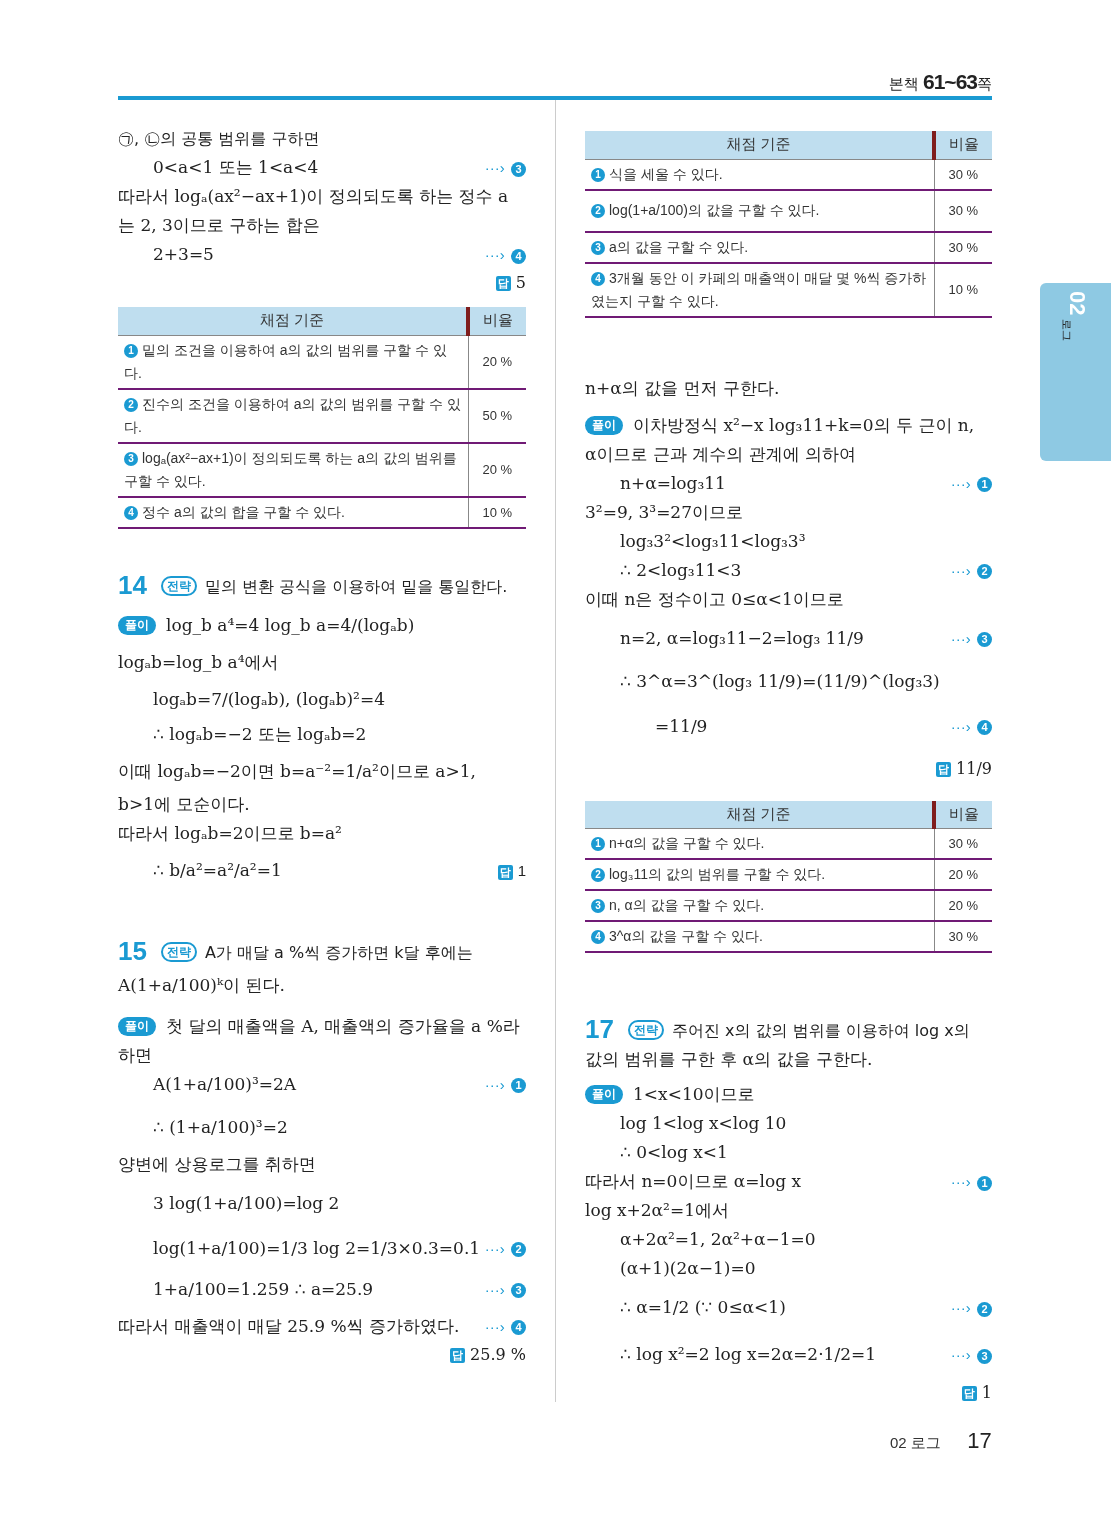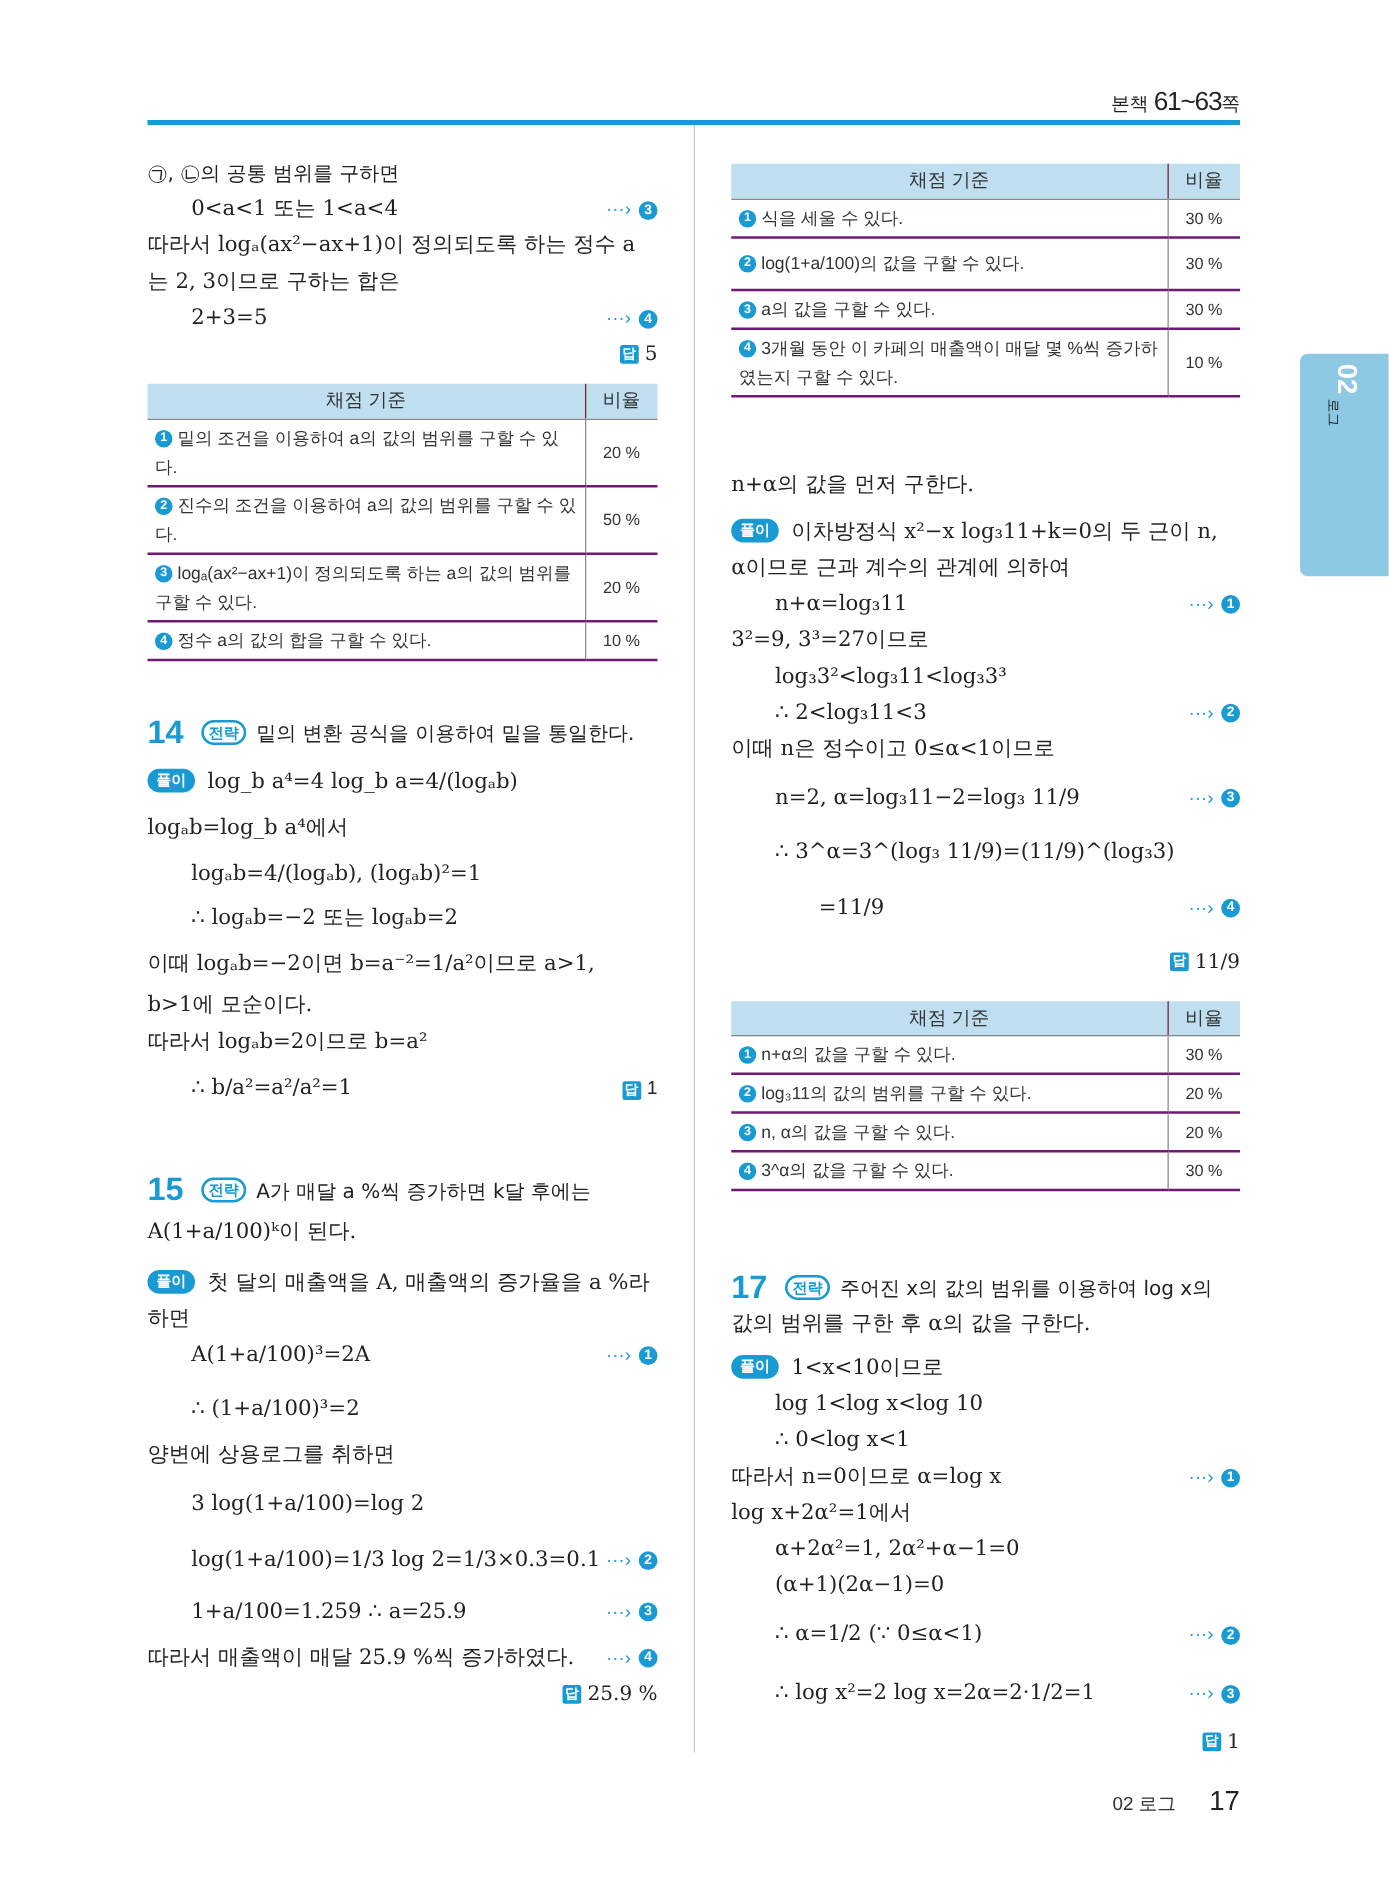--- a/index.html
+++ b/index.html
@@ -1,33 +1,33 @@
 <!DOCTYPE html>
 <html><head>
 <meta charset="utf-8">
 <style>
   * { box-sizing: border-box; margin: 0; padding: 0; }
   body { width: 1111px; height: 1518px; background: #fff; position: relative; font-family: "DejaVu Serif", "Liberation Serif", serif; color: #222; overflow: hidden; }
   .header { position: absolute; top: 68px; left: 118px; width: 874px; height: 32px; border-bottom: 4px solid #1a9ad2; }
   .header .ref { position: absolute; right: 0; top: 2px; font-family: "Liberation Sans", sans-serif; font-size: 15px; color: #222; }
-  .header .ref b { font-size: 21px; font-weight: normal; letter-spacing: -1px; text-align: center; }
+  .header .ref b { font-size: 21px; font-weight: bold; letter-spacing: -1px; text-align: center; }
   .divider { position: absolute; left: 555px; top: 100px; width: 1px; height: 1302px; background: #ccc; }
   .col { position: absolute; top: 124px; }
   .col.left { left: 118px; width: 408px; }
   .col.right { left: 585px; width: 407px; }
   .line { font-size: 17px; line-height: 29px; position: relative; white-space: nowrap; }
   .indent { padding-left: 35px; }
   .indent2 { padding-left: 70px; }
   .marker { position: absolute; right: 0; top: 0; font-size: 15px; color: #1a9ad2; font-family: "Liberation Sans", sans-serif; }
   .marker .num { display: inline-block; width: 15px; height: 15px; line-height: 15px; border-radius: 50%; background: #1a9ad2; color: #fff; font-size: 11px; text-align: center; font-weight: bold; vertical-align: middle; margin-left: 2px; }
   .answer { text-align: right; font-size: 16px; line-height: 28px; }
   .answer .tag { display: inline-block; background: #1a9ad2; color: #fff; font-family: "Liberation Sans", sans-serif; font-size: 11px; width: 15px; height: 15px; line-height: 15px; text-align: center; border-radius: 2px; vertical-align: middle; margin-right: 5px; font-weight: bold; }
   table.score { border-collapse: collapse; width: 100%; font-family: "Liberation Sans", sans-serif; font-size: 14px; color: #333; }
   table.score th { background: #bfdeef; font-weight: normal; height: 28px; border-bottom: 1px solid #888; font-size: 15px; }
-  table.score th.ratio { width: 58px; border-left: 1px solid #7f1d1d; }
+  table.score th.ratio { width: 58px; border-left: 4px solid #7f1d1d; }
   table.score td { border-bottom: 2px solid #701a75; padding: 3px 6px; line-height: 23px; }
   table.score td.r { border-left: 1px solid #888; text-align: center; width: 58px; font-size: 13px; }
   .cnum { display: inline-block; width: 14px; height: 14px; line-height: 14px; border-radius: 50%; background: #1a9ad2; color: #fff; font-size: 10px; text-align: center; font-weight: bold; margin-right: 4px; vertical-align: middle; }
   .qhead { font-size: 17px; line-height: 29px; position: relative; }
   .qnum { font-family: "Liberation Sans", sans-serif; font-weight: bold; font-size: 26px; color: #1a9ad2; margin-right: 14px; vertical-align: -2px; }
   .strat { display: inline-block; border: 2px solid #1a9ad2; color: #1a9ad2; border-radius: 11px; font-family: "Liberation Sans", sans-serif; font-size: 12px; font-weight: bold; padding: 0 4px; line-height: 16px; margin-right: 8px; vertical-align: 2px; }
   .sol { display: inline-block; background: #1a9ad2; color: #fff; border-radius: 10px; font-family: "Liberation Sans", sans-serif; font-size: 12px; font-weight: bold; padding: 0 7px; line-height: 19px; margin-right: 10px; vertical-align: 2px; }
   .kor { font-family: "DejaVu Sans", "Liberation Sans", sans-serif; font-size: 16px; }
   .side-tab { position: absolute; left: 1040px; top: 283px; width: 71px; height: 178px; background: #8ec9e3; border-radius: 6px 0 0 6px; }
   .side-tab .n { position: absolute; left: 26px; top: 8px; color: #fff; font-family: "Liberation Sans", sans-serif; font-weight: bold; font-size: 22px; transform: rotate(90deg); transform-origin: left top; left: 50px; }
@@ -89,21 +89,21 @@
   </tbody>
     </table>
 
   <div style="height:42px"></div>
 
   <div>
     <div class="qhead kor"><span class="qnum">14</span><span class="strat">전략</span><span>밑의 변환 공식을 이용하여 밑을 통일한다.</span></div>
     <div class="sp" style="height:10px"></div>
     <div class="line"><span class="sol">풀이</span><span>log_b a⁴=4 log_b a=4/(logₐb)</span></div>
     <div class="line" style="margin-top:8px">logₐb=log_b a⁴에서</div>
-    <div class="line indent" style="margin-top:8px">logₐb=4/(logₐb),      (logₐb)²=1</div>
+    <div class="line indent" style="margin-top:8px">logₐb=7/(logₐb),      (logₐb)²=4</div>
     <div class="line indent" style="margin-top:6px">∴ logₐb=−2 또는 logₐb=2</div>
     <div class="line" style="margin-top:8px">이때 logₐb=−2이면 b=a⁻²=1/a²이므로 a&gt;1,</div>
     <div class="line" style="margin-top:4px">b&gt;1에 모순이다.</div>
     <div class="line">따라서 logₐb=2이므로      b=a²</div>
     <div class="line indent" style="margin-top:8px"><span>∴ b/a²=a²/a²=1</span><span class="marker" style="color:#222"><span class="tag" style="display:inline-block;background:#1a9ad2;color:#fff;font-size:11px;width:15px;height:15px;line-height:15px;text-align:center;border-radius:2px;margin-right:5px;font-weight:bold;">답</span><span>1</span></span></div>
   </div>
 
   <div style="height:52px"></div>
 
   <div>

